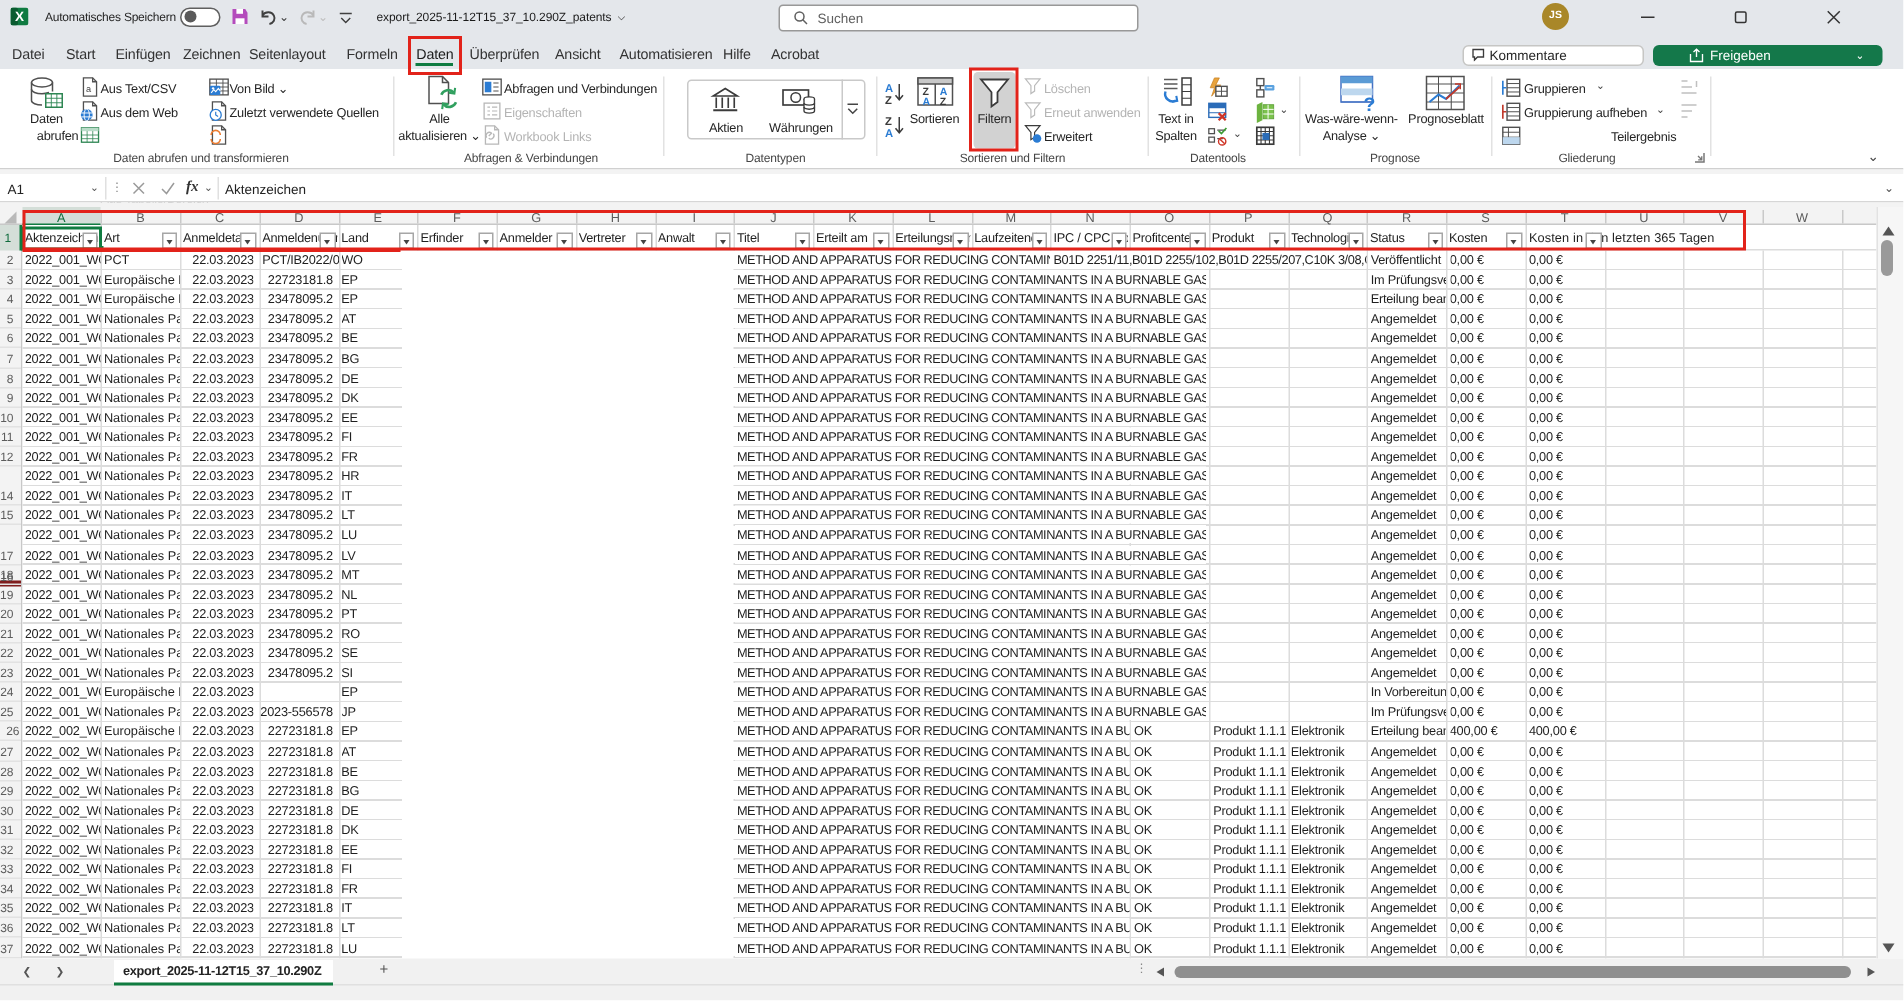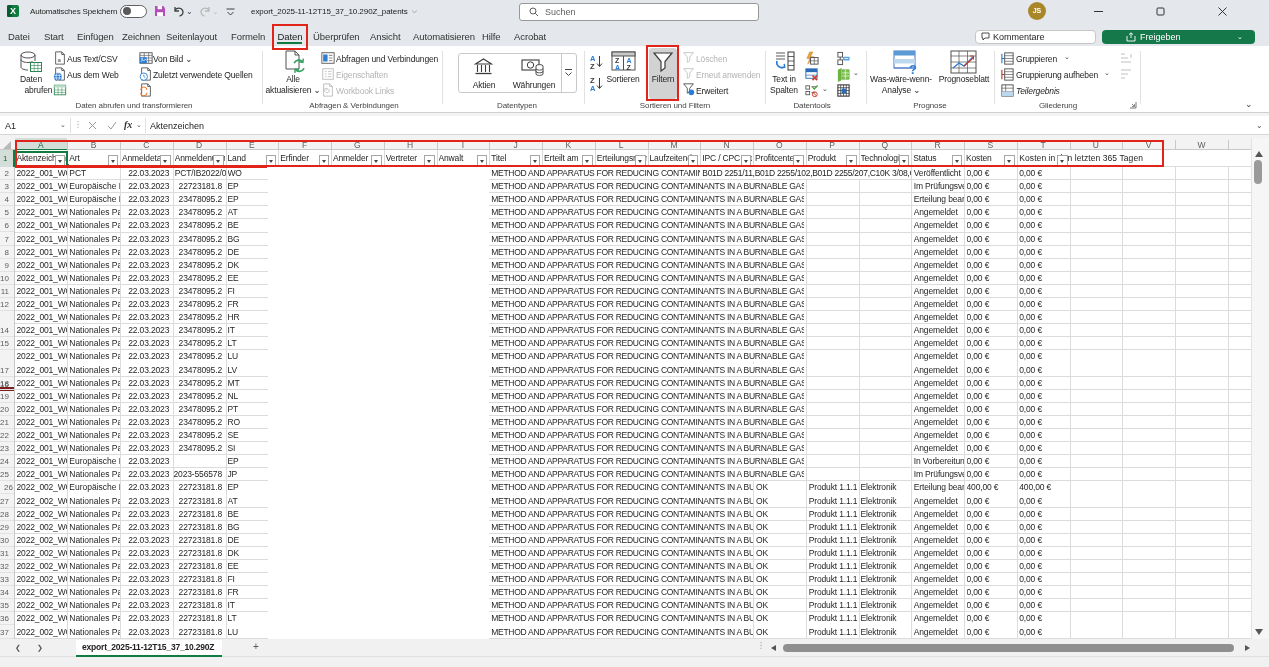--- a/index.html
+++ b/index.html
@@ -319,21 +319,21 @@
     <path d="M5 5 h9 M5 8 h9 M5 11 h9" stroke="#505050" stroke-width="0.7"></path>
     <path d="M2 3 v10 M2 8 h2.5" stroke="#c0392b" stroke-width="1.2"></path>
   </svg>
 <div class="ab sbt" style="left:1016px;top:71px;">Gruppierung aufheben</div>
 <div class="ab" style="left:1104px;top:69px;font-size:7px;color:#444;">⌄</div>
 <svg class="ab" style="left:1000px;top:83px" width="15" height="15" viewBox="0 0 16 16">
 <rect x="2" y="2" width="12" height="12" fill="#fff" stroke="#505050"></rect>
 <path d="M2 5.5 h12 M2 9 h12 M6 2 v12" stroke="#505050" stroke-width="0.7"></path>
 <rect x="2" y="9" width="12" height="5" fill="#bdd7ee"></rect>
   </svg>
-<div class="ab sbt" style="left:1016px;top:87px;font-style:italic;">Teilergebnis</div>
+<div class="ab sbt" style="left:1074px;top:87px;">Teilergebnis</div>
 <svg class="ab" style="left:1120px;top:52px" width="13" height="12" viewBox="0 0 13 12">
     <path d="M1 2 h4 M1 6 h7 M1 10 h10" stroke="#c0c0c0"></path>
     <path d="M11 2 v4" stroke="#c0c0c0"></path>
   </svg>
 <svg class="ab" style="left:1120px;top:68px" width="13" height="12" viewBox="0 0 13 12">
     <path d="M1 2 h10 M1 6 h7 M1 10 h4" stroke="#c0c0c0"></path>
   </svg>
 <div class="ab" style="left:0;top:113px;width:1269px;height:3px;background:#f3f3f3;"></div>
 <div class="ab" style="left:0;top:116px;width:1269px;height:19px;background:#fff;border-bottom:1px solid #d6d6d6;"></div>
 <div class="ab" style="left:5px;top:121px;font-size:9px;color:#222;">A1</div>

